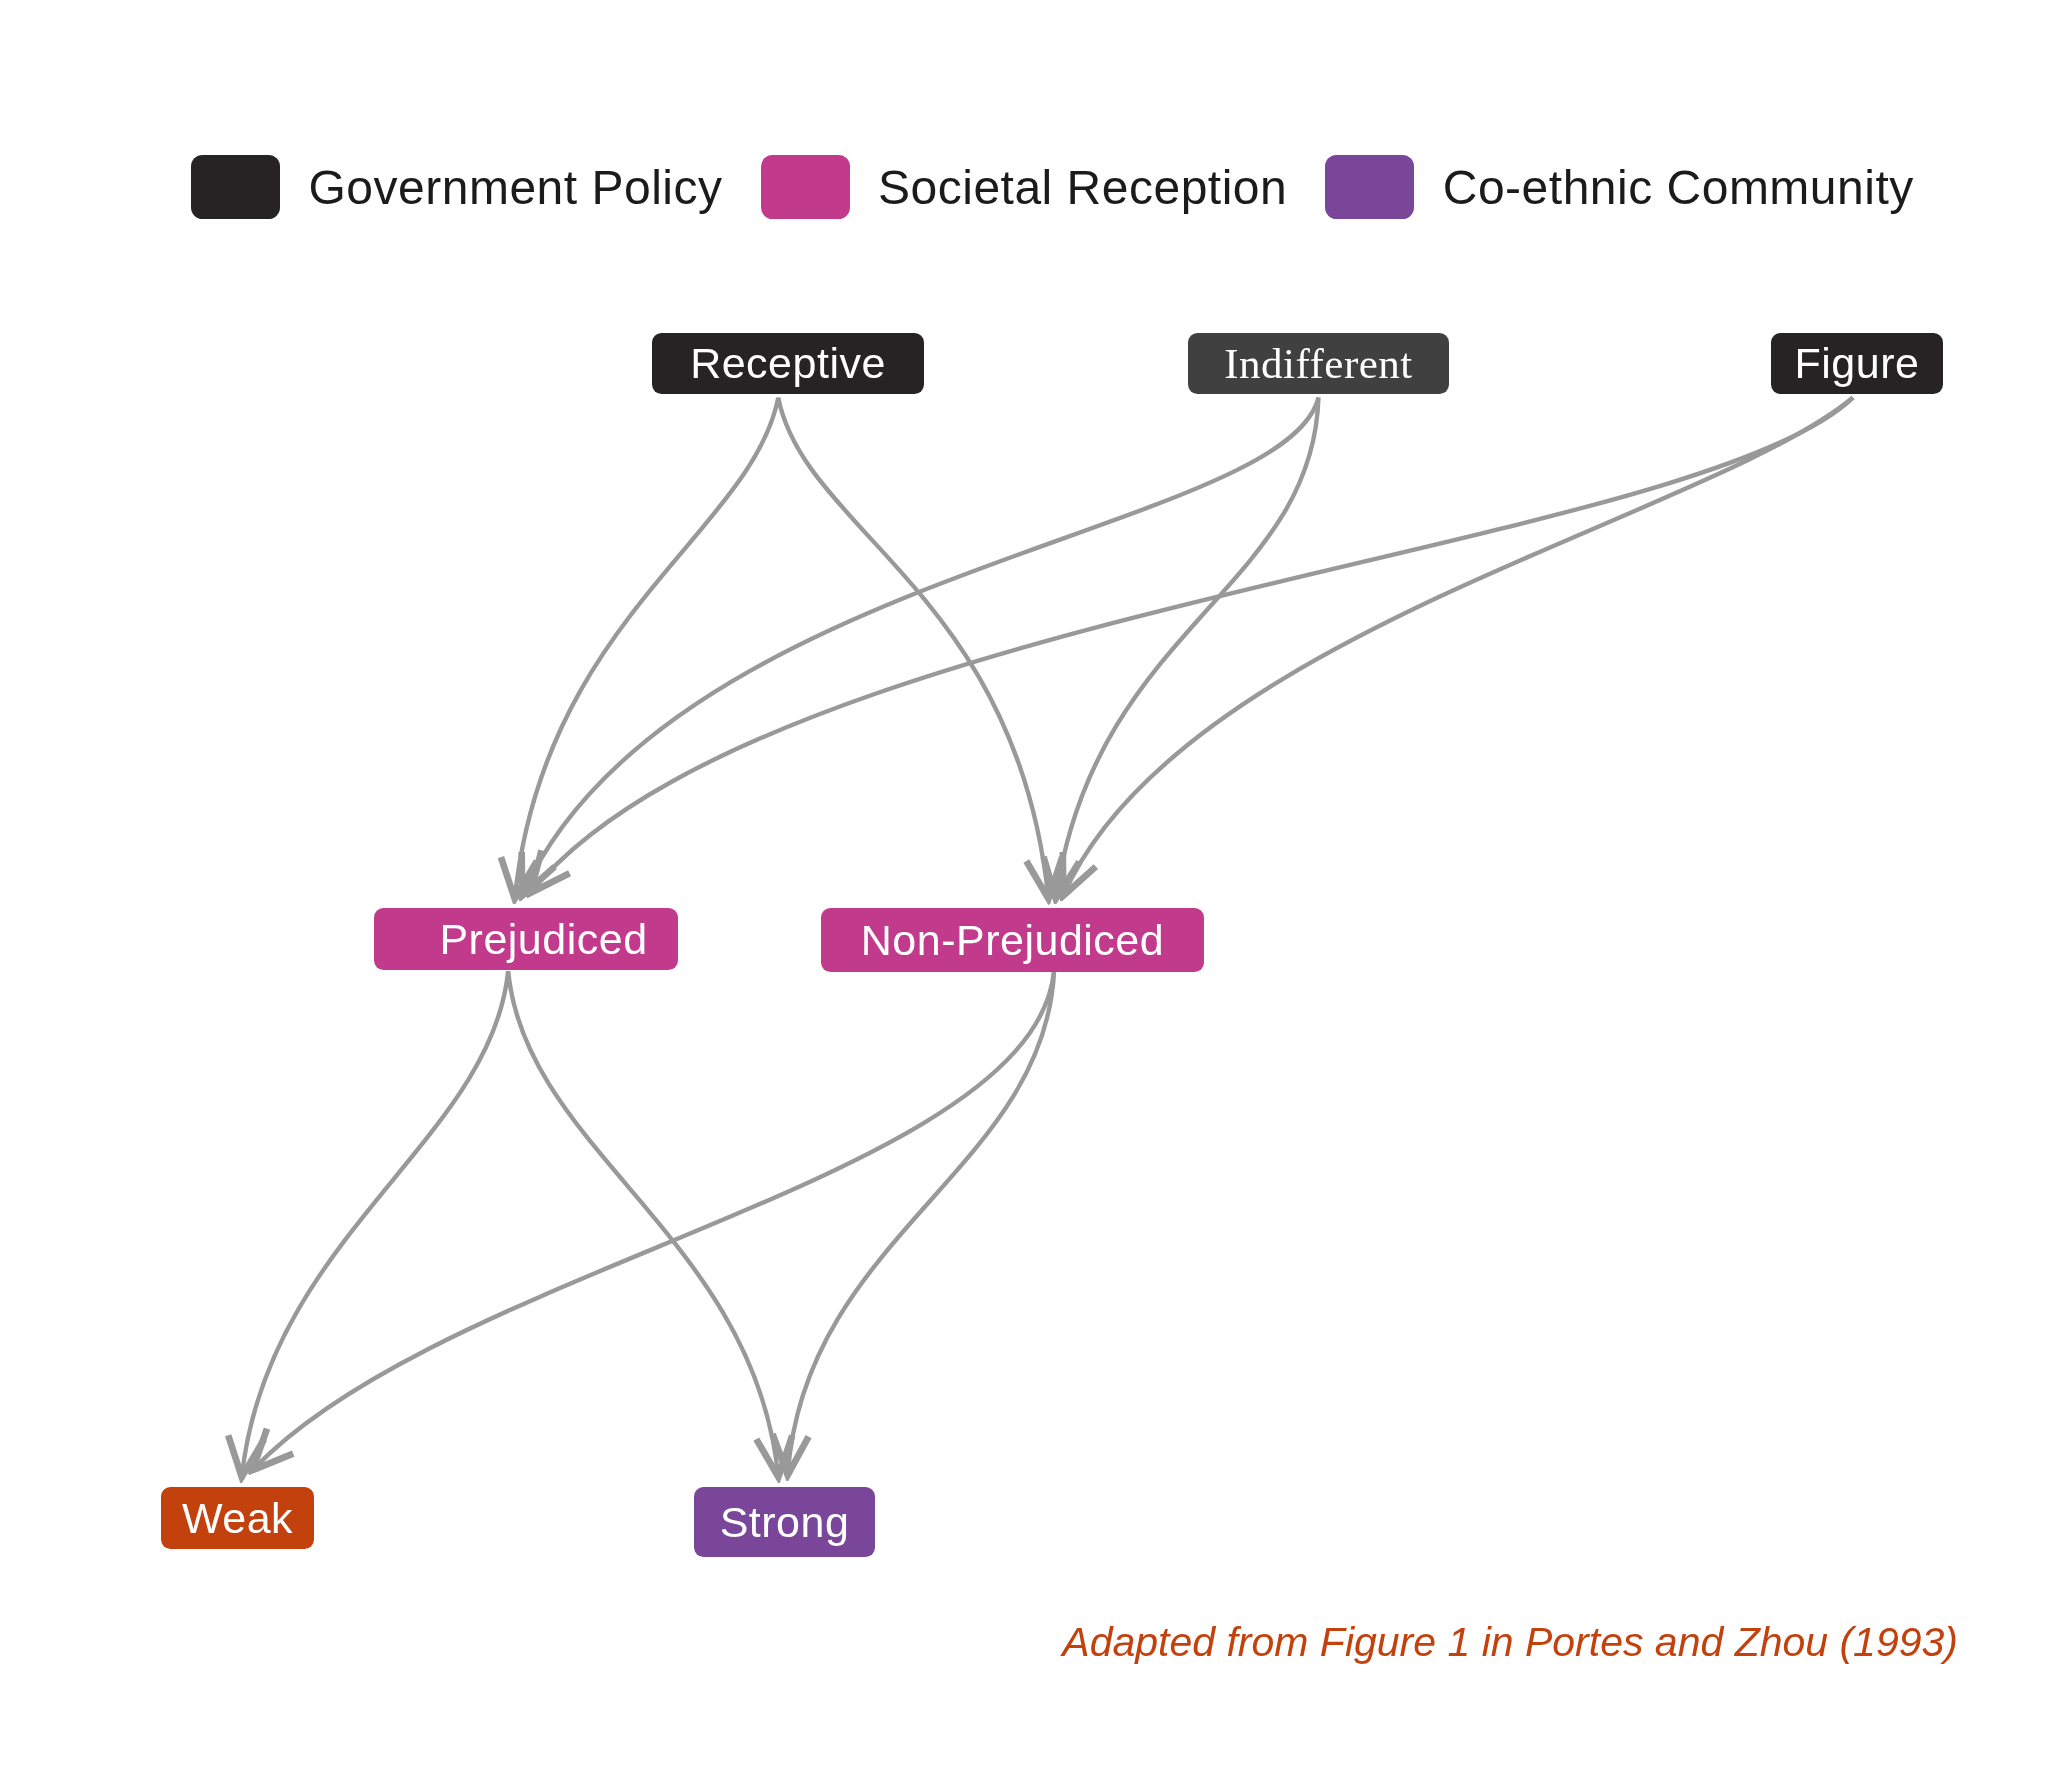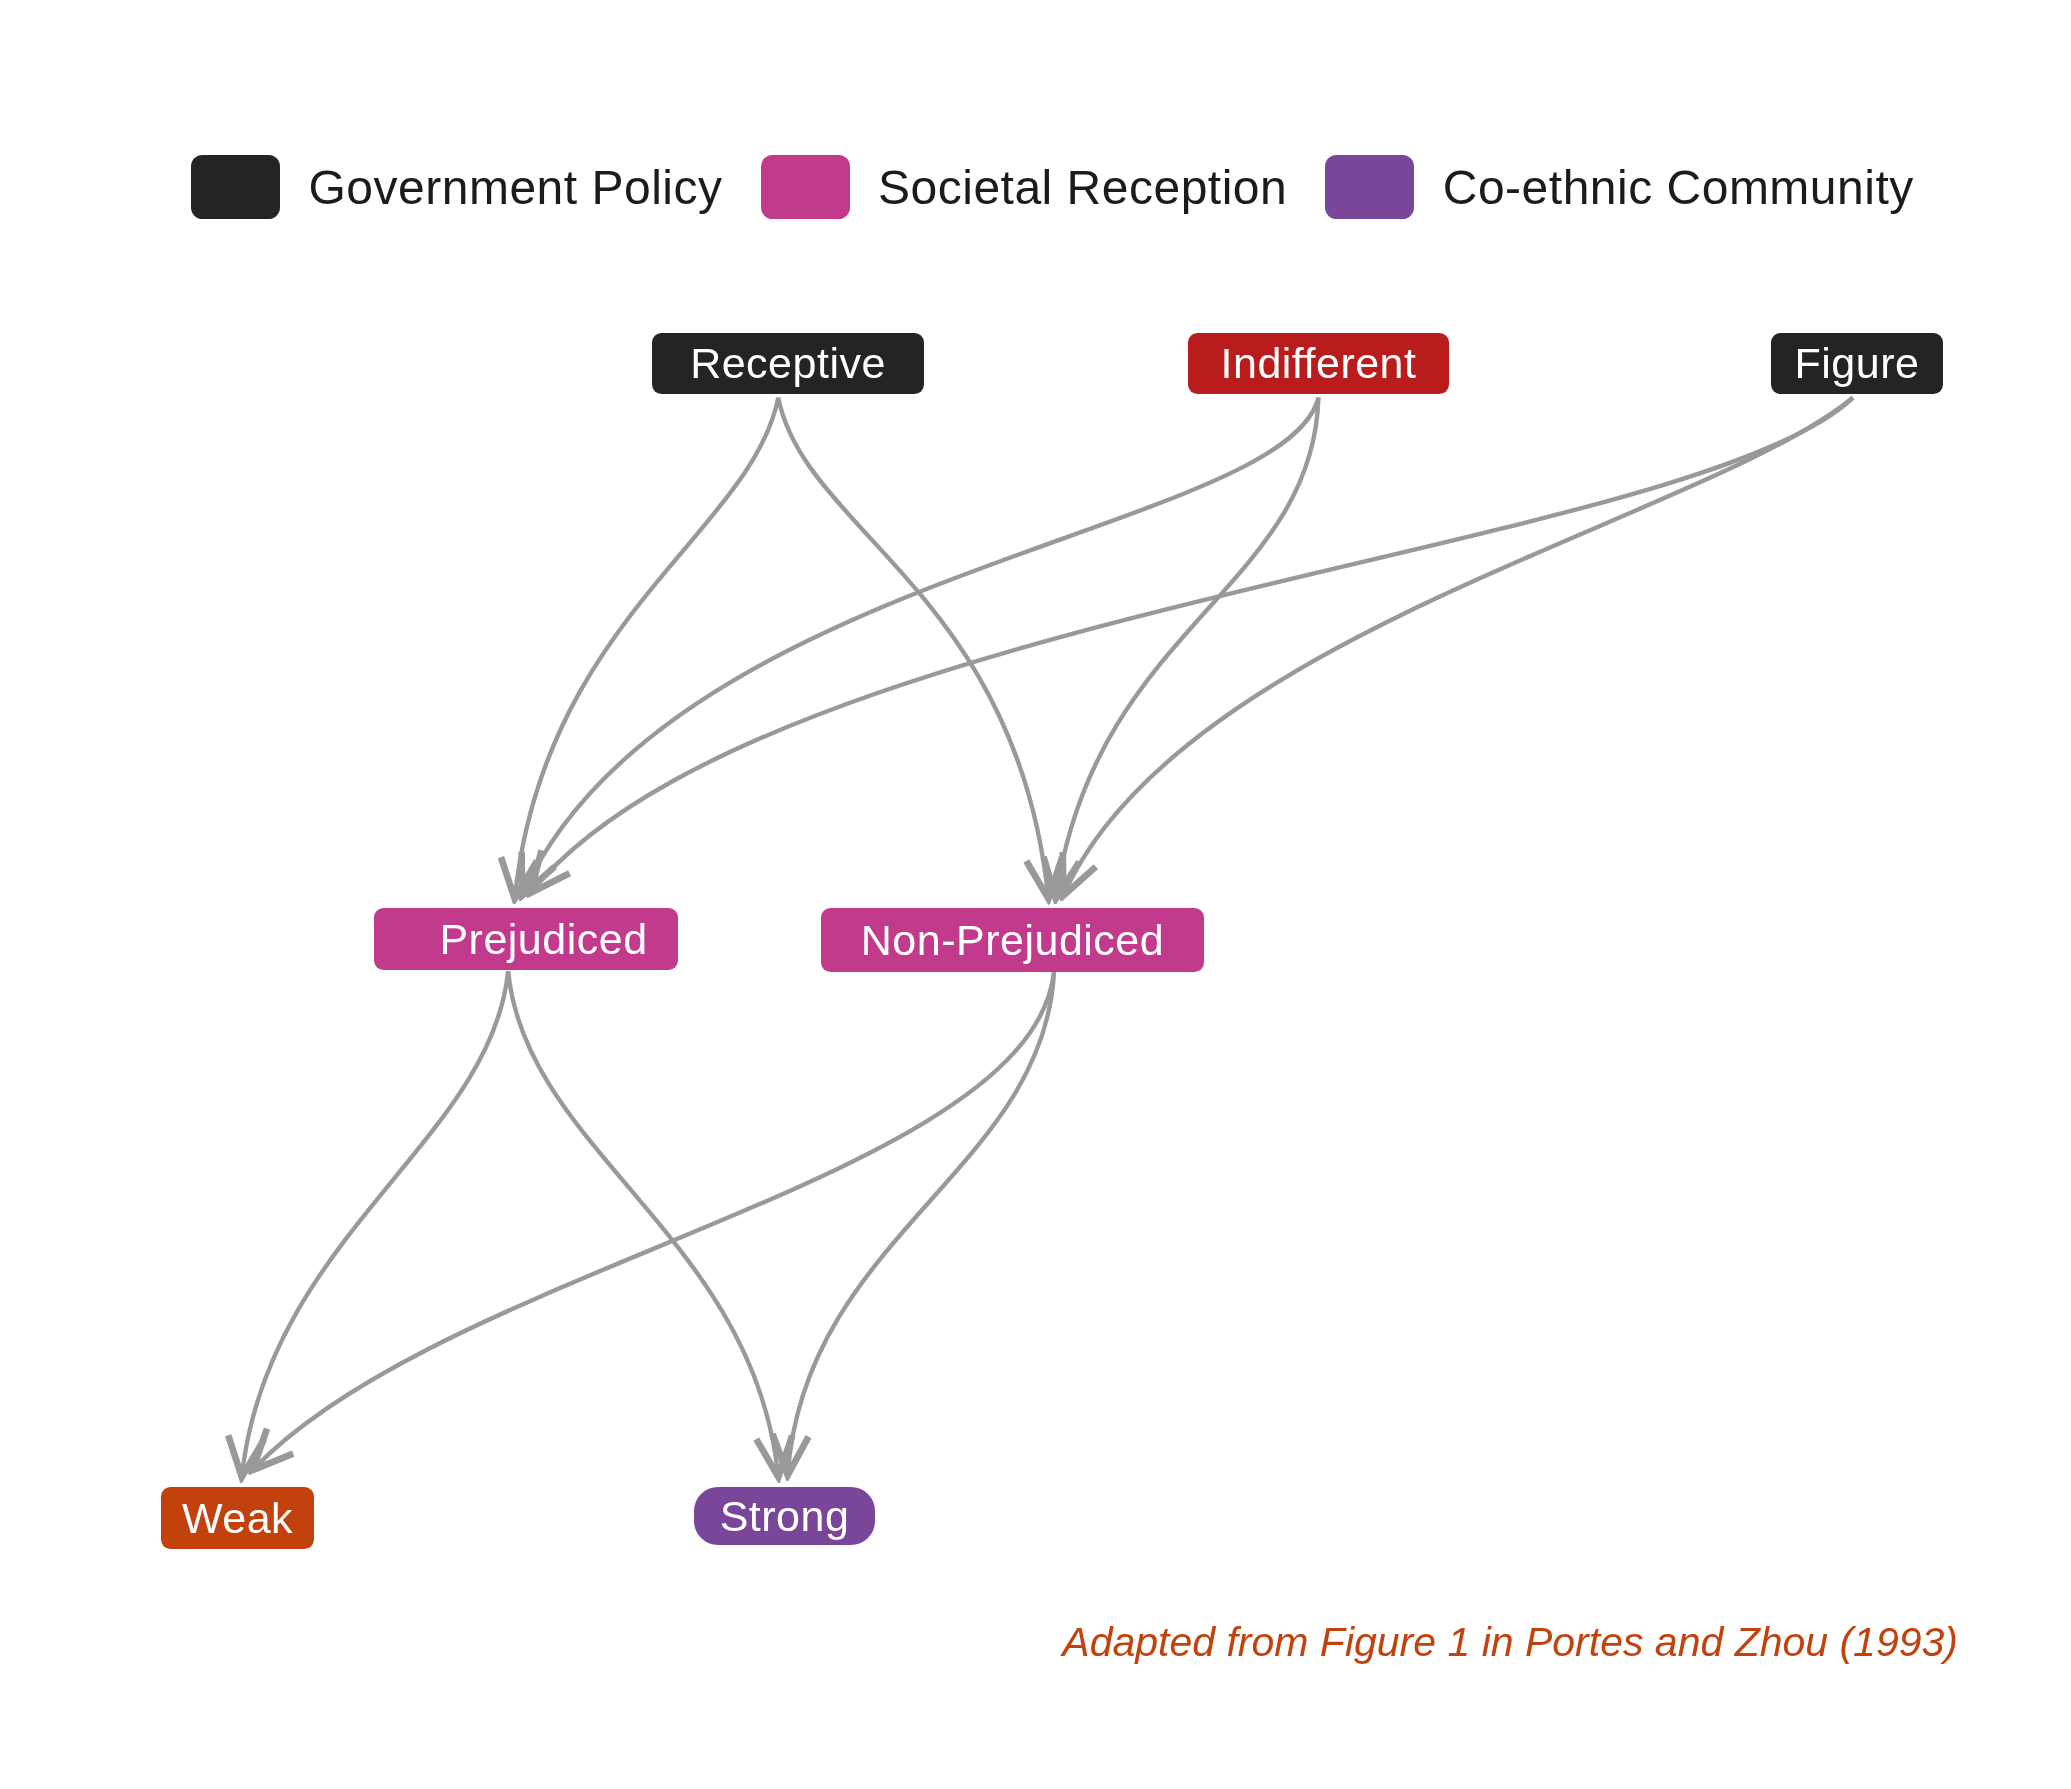--- a/index.html
+++ b/index.html
@@ -26,21 +26,21 @@
     color:#ffffff;
     display:flex;align-items:center;justify-content:center;
     font-size:43px;letter-spacing:0.5px;white-space:nowrap;
   }
   #node-receptive{left:652px;top:333px;width:272px;height:61px;}
   #node-indifferent{left:1188px;top:333px;width:261px;height:61px;}
   #node-hostile{left:1771px;top:333px;width:172px;height:61px;}
   #node-prejudiced{left:374px;top:908px;width:269px;height:62px;padding-left:35px;}
   #node-non-prejudiced{left:821px;top:908px;width:383px;height:64px;}
   #node-weak{left:161px;top:1487px;width:153px;height:62px;}
-  #node-strong{left:694px;top:1487px;width:181px;height:58px;border-radius:24px;}
+  #node-strong{left:694px;top:1487px;width:181px;height:70px;}
   .caption{
     position:absolute;top:1619px;right:114px;
     font-size:41px;font-style:italic;color:#c2410c;
     white-space:nowrap;
   }
 </style>
 </head>
 <body>
 
 <div class="canvas">
@@ -72,21 +72,21 @@
       <div class="swatch" style="background: rgb(193, 58, 140);"></div>
       <div class="legend-label">Societal Reception</div>
     </div>
     <div class="legend-item">
       <div class="swatch" style="background: rgb(122, 70, 153);"></div>
       <div class="legend-label">Co-ethnic Community</div>
     </div>
   </div>
 
   <div class="node" id="node-receptive" style="background: rgb(38, 35, 36);">Receptive</div>
-  <div class="node" id="node-indifferent" style="background: #b91c1c;">Indifferent</div>
+  <div class="node" id="node-indifferent" style="background: #404040; font-family: Liberation Serif, serif;">Indifferent</div>
   <div class="node" id="node-hostile" style="background: rgb(38, 35, 36);">Figure</div>
 
   <div class="node" id="node-prejudiced" style="background: rgb(193, 58, 140);">Prejudiced</div>
   <div class="node" id="node-non-prejudiced" style="background: rgb(193, 58, 140);">Non-Prejudiced</div>
 
   <div class="node" id="node-weak" style="background: #c2410c;">Weak</div>
   <div class="node" id="node-strong" style="background: rgb(122, 70, 153);">Strong</div>
 
   <div class="caption">Adapted from Figure 1 in Portes and Zhou (1993)</div>
 

